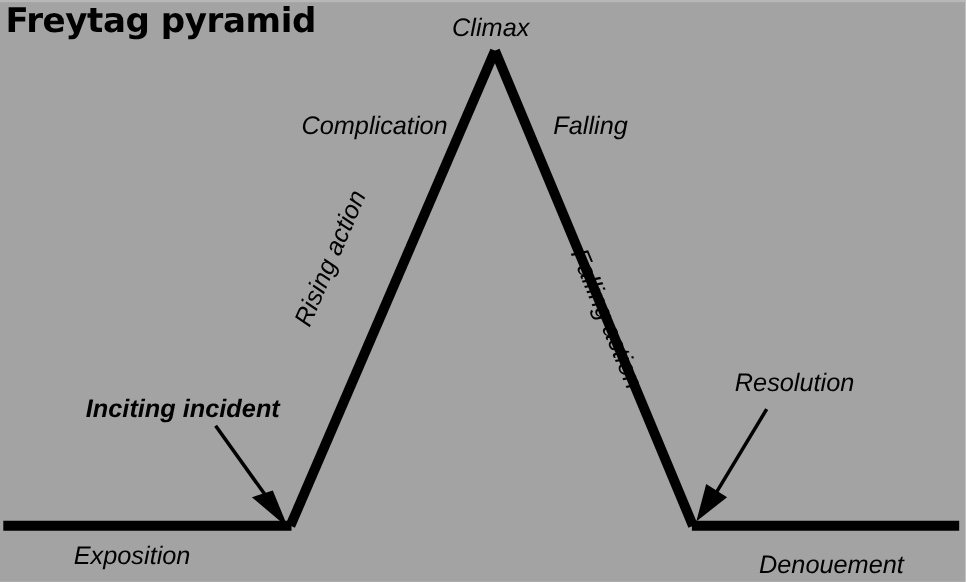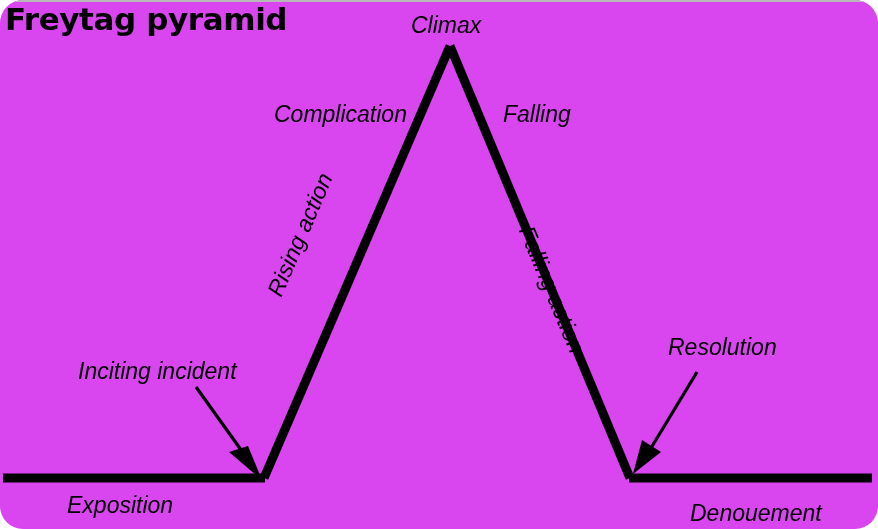--- a/index.html
+++ b/index.html
@@ -4,24 +4,23 @@
 <style>
   html, body {
     margin: 0;
     padding: 0;
     background: #ffffff;
   }
   #page {
     position: relative;
     width: 878px;
     height: 529px;
-    background: #d946ef;
+    background: #a3a3a3;
     overflow: hidden;
     font-family: "Liberation Sans", sans-serif;
-    border-radius: 23px;
   }
   #top-border {
     position: absolute;
     left: 0;
     top: 0;
     width: 878px;
     height: 2px;
     background: #b8b8b8;
   }
   #title {
@@ -48,21 +47,21 @@
     font-family: "Liberation Sans", sans-serif;
     font-style: italic;
     font-size: 23px;
     line-height: 26px;
     color: #000000;
     white-space: nowrap;
   }
   #lbl-climax   { left: 411px; top: 12px; }
   #lbl-compl    { left: 274px; top: 101px; text-align: right; }
   #lbl-reversal { left: 503px; top: 101px; }
-  #lbl-inciting { left: 78px;  top: 358px; }
+  #lbl-inciting { left: 78px;  top: 358px; font-weight: bold; }
   #lbl-resolut  { left: 668px; top: 334px; }
   #lbl-exposit  { left: 67px;  top: 492px; }
   #lbl-denouem  { left: 690px; top: 500px; }
 
   #lbl-rising {
     left: 262px;
     top: 290px;
     transform: rotate(-66.9deg);
     transform-origin: 0 0;
   }

